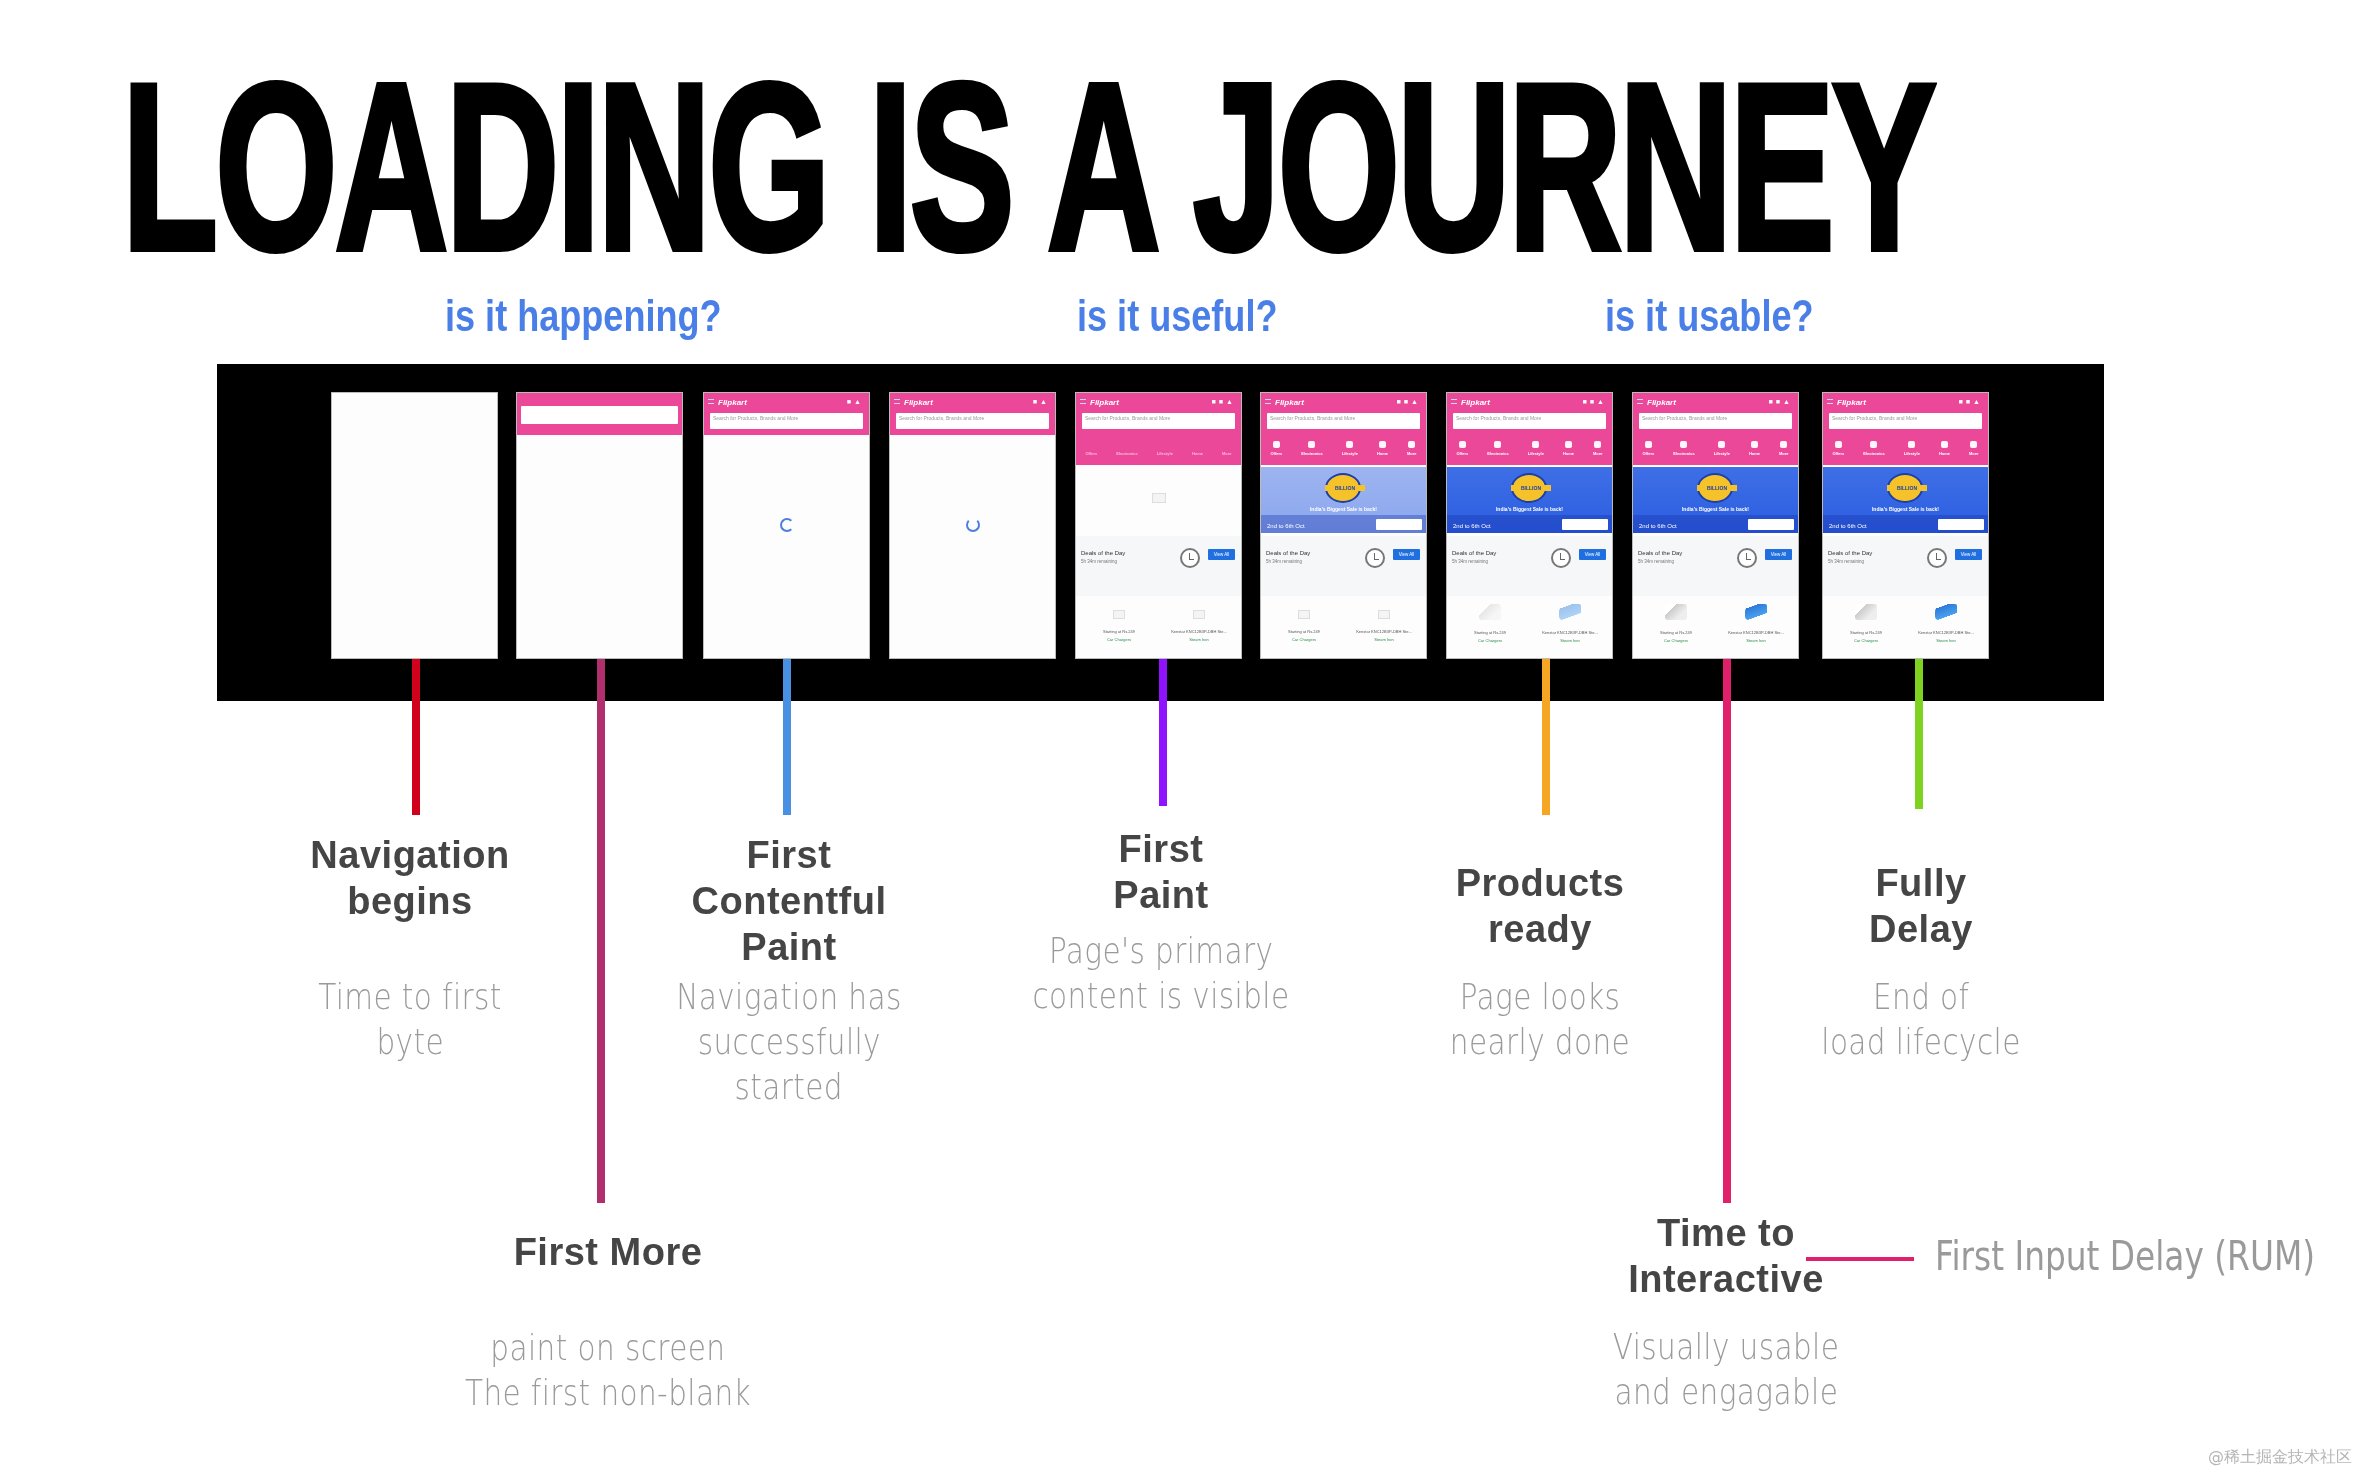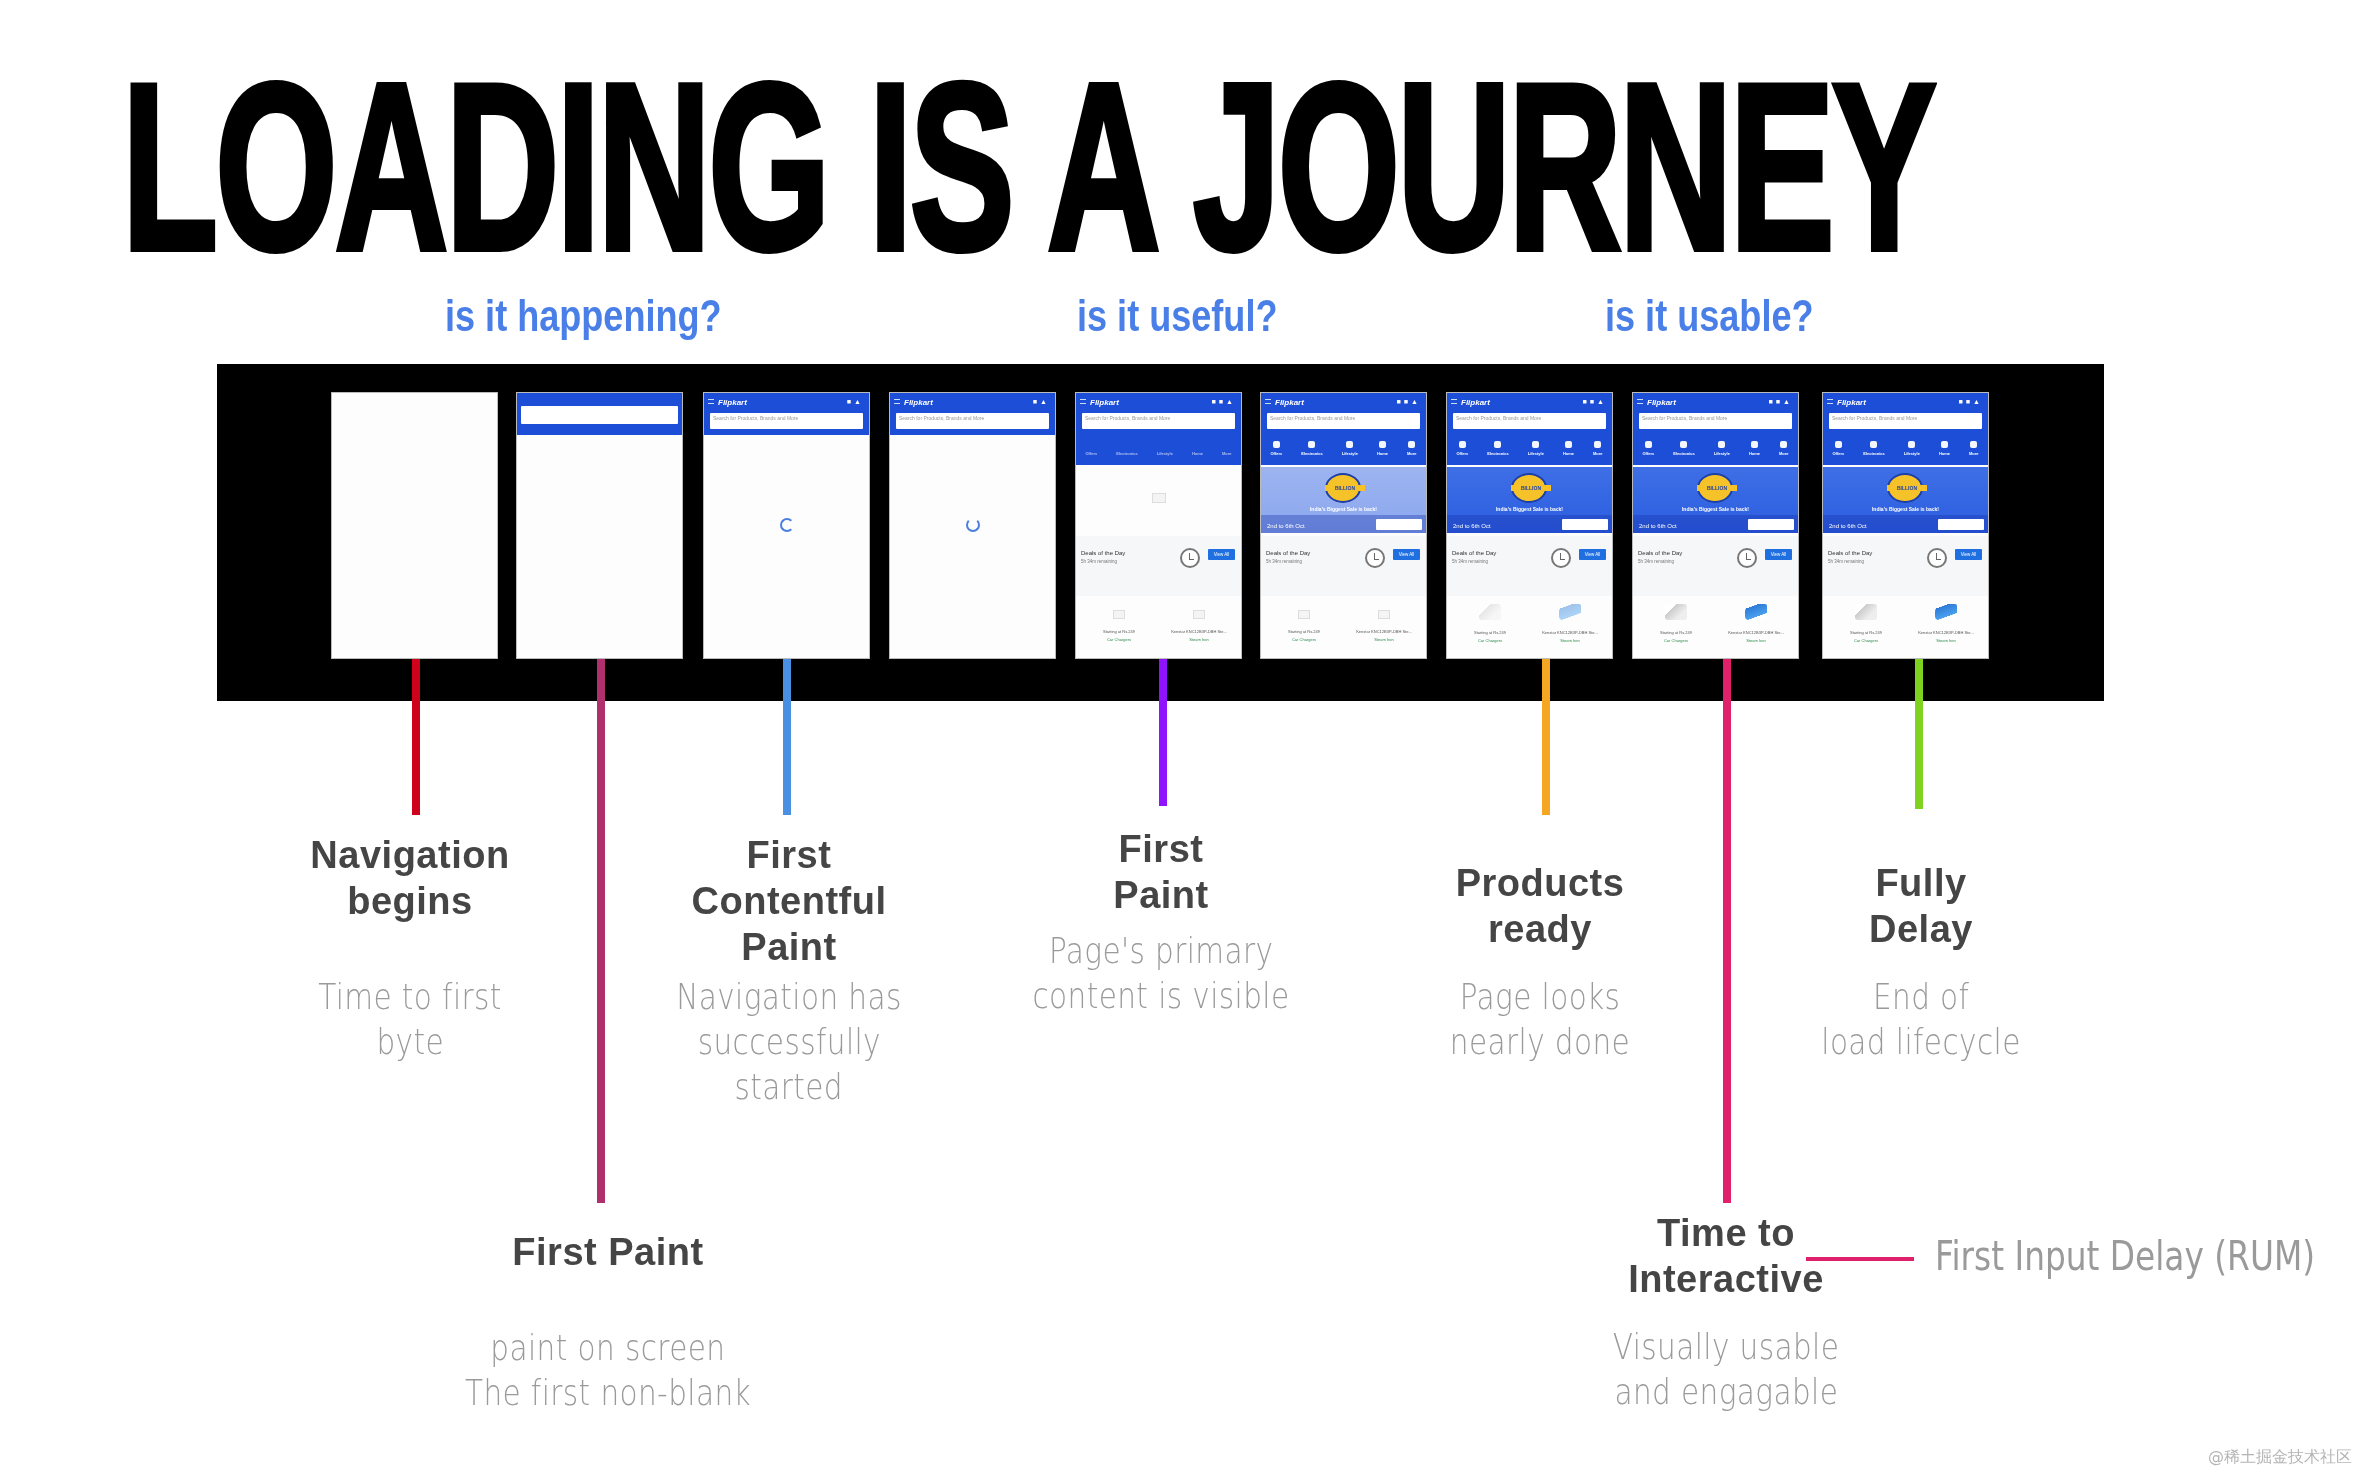--- a/index.html
+++ b/index.html
@@ -19,21 +19,21 @@
     white-space: nowrap; transform-origin: left top; transform: scaleX(0.82);
     font-family: "Liberation Sans", sans-serif;
   }
 
   .filmstrip { position: absolute; left: 217px; top: 364px; width: 1887px; height: 337px; background: #000; }
 
   .frame {
     position: absolute; top: 28px; width: 167px; height: 267px; background: #fdfdfd;
     border: 1px solid #bbb; overflow: hidden;
   }
-  .frame .hdr { position: absolute; left: 0; top: 0; right: 0; background: #1d4ed8; padding-left: 36px; }
+  .frame .hdr { position: absolute; left: 0; top: 0; right: 0; background: #ec4899; padding-left: 36px; }
   .frame .hdr.empty { height: 42px; }
   .frame .hdr.basic { height: 42px; }
   .frame .hdr.full { height: 72px; }
   .frame .searchbar { position: absolute; left: 6px; right: 6px; top: 20px; height: 16px; background: #fff; border-radius: 1px; }
   .frame .hdr.empty .searchbar { top: 13px; height: 18px; left: 4px; right: 4px; }
   .frame .logo { position: absolute; left: 14px; top: 5px; color: #fff; font-size: 8px; font-style: italic; font-weight: 700; }
   .frame .menu { position: absolute; left: 4px; top: 6px; width: 6px; height: 5px; border-top: 1px solid #cde; border-bottom: 1px solid #cde; }
   .frame .topicons { position: absolute; right: 5px; top: 5px; color: #fff; font-size: 7px; letter-spacing: 3px; }
   .frame .searchbar span { position: absolute; left: 3px; top: 2px; font-size: 5px; color: #999; white-space: nowrap; }
   .frame .cats { position: absolute; left: 0; right: 0; top: 40px; height: 30px; display: flex; justify-content: space-around; align-items: center; }
@@ -430,21 +430,21 @@
 
 <div class="label-block" style="left:410px; top:832px;">
   <div class="label-title">Navigation</div>
   <div class="label-title">begins</div>
   <div style="height:50px"></div>
   <div><span class="label-desc">Time to first</span></div>
   <div><span class="label-desc">byte</span></div>
 </div>
 
 <div class="label-block" style="left:608px; top:1229px;">
-  <div class="label-title">First Paint</div>
+  <div class="label-title">First More</div>
   <div style="height:50px"></div>
   <div><span class="label-desc">paint on screen</span></div>
   <div><span class="label-desc">The first non-blank</span></div>
 </div>
 
 <div class="label-block" style="left:789px; top:832px;">
   <div class="label-title">First</div>
   <div class="label-title">Contentful</div>
   <div class="label-title">Paint</div>
   <div style="height:4px"></div>

